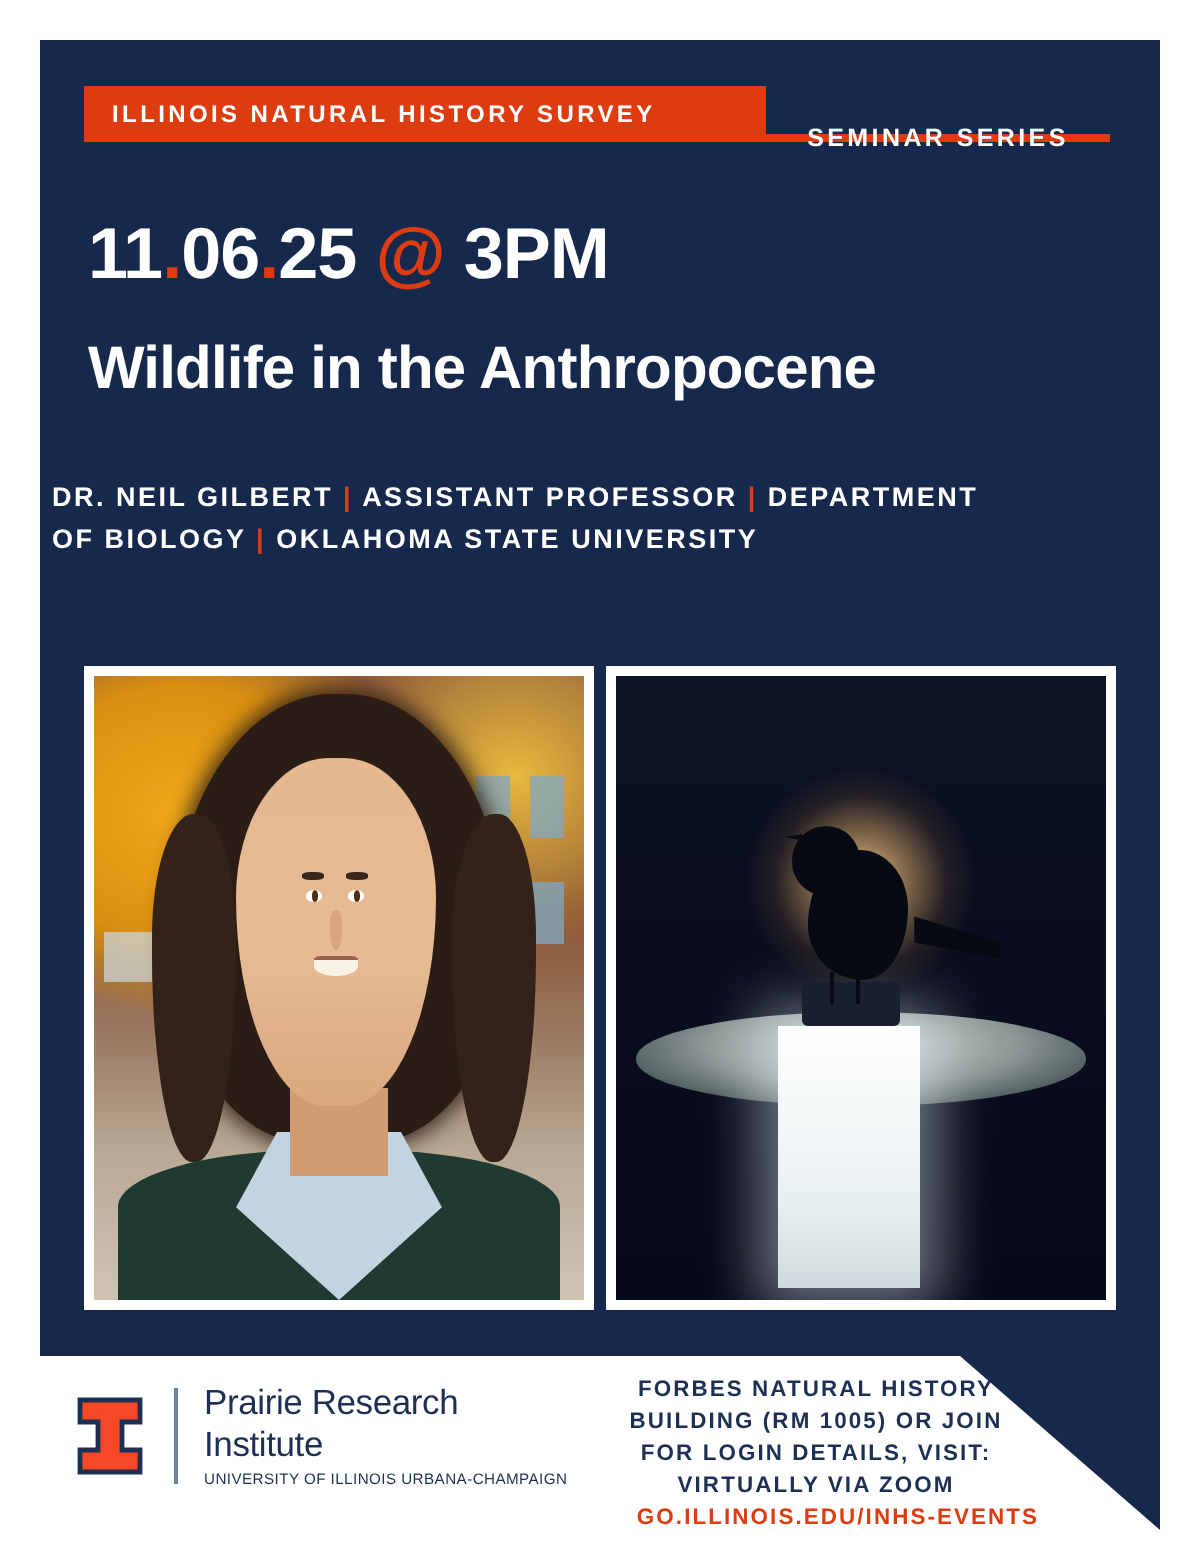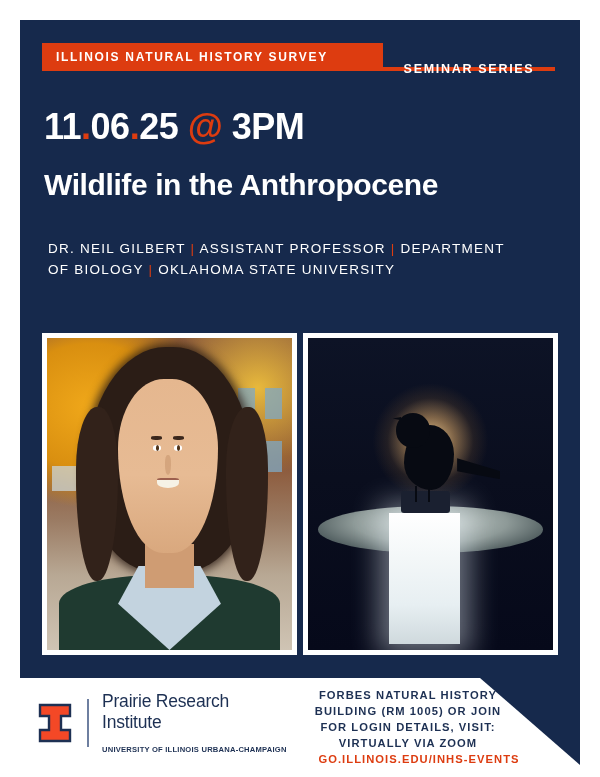--- a/index.html
+++ b/index.html
@@ -87,26 +87,26 @@
     color: #ffffff;
     font-size: 30px;
     font-weight: bold;
     letter-spacing: -0.4px;
     line-height: 1.12;
   }
 
   
   .speaker {
     position: absolute;
-    left: 28px;
+    left: 6px;
     top: 219px;
     width: 475px;
     color: #ffffff;
     font-size: 13.5px;
-    font-weight: normal;
+    font-weight: bold;
     letter-spacing: 1.25px;
     line-height: 1.55;
   }
   .speaker .sep { color: #dd3c10; }
 
   
   .photos {
     position: absolute;
     left: 22px;
     top: 313px;
@@ -342,23 +342,23 @@
   .brand-text .pri {
     color: #1d3053;
     font-size: 17.5px;
     font-weight: normal;
     line-height: 1.18;
     letter-spacing: -0.2px;
   }
   .brand-text .uiuc {
     color: #1d3053;
     font-size: 7.6px;
-    font-weight: bold;
+    font-weight: normal;
     letter-spacing: .22px;
-    margin-top: 13px;
+    margin-top: 3px;
   }
   .venue {
     position: absolute;
     left: 263px;
     top: 10px;
     width: 250px;
     color: #1d3053;
     font-size: 11.2px;
     font-weight: bold;
     letter-spacing: 1.05px;

